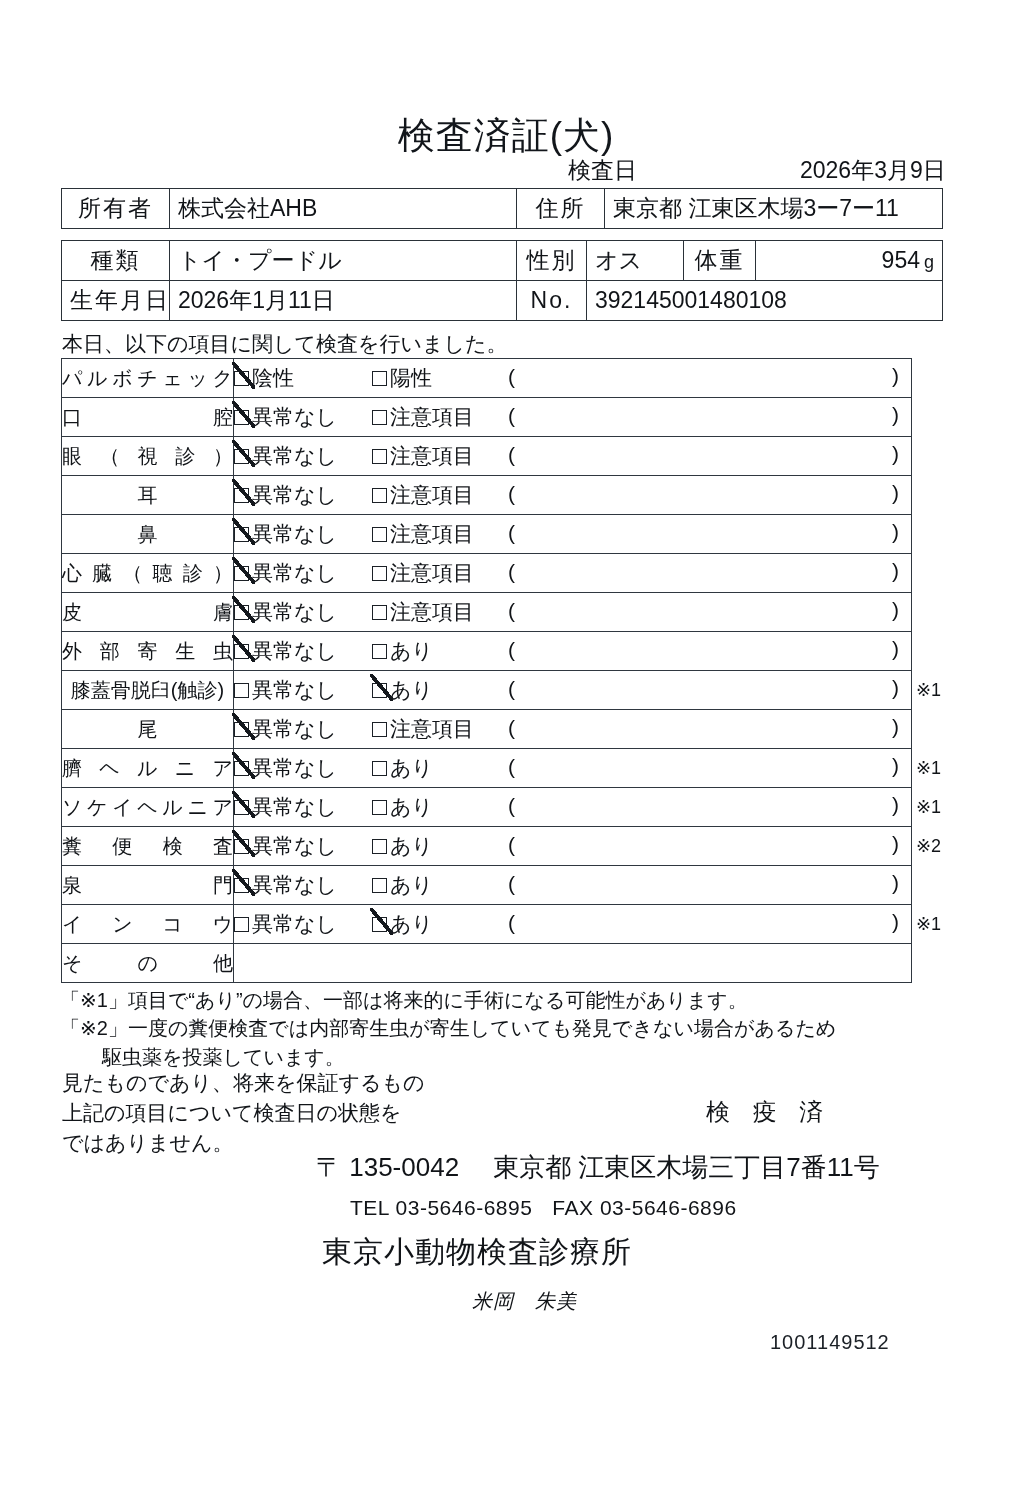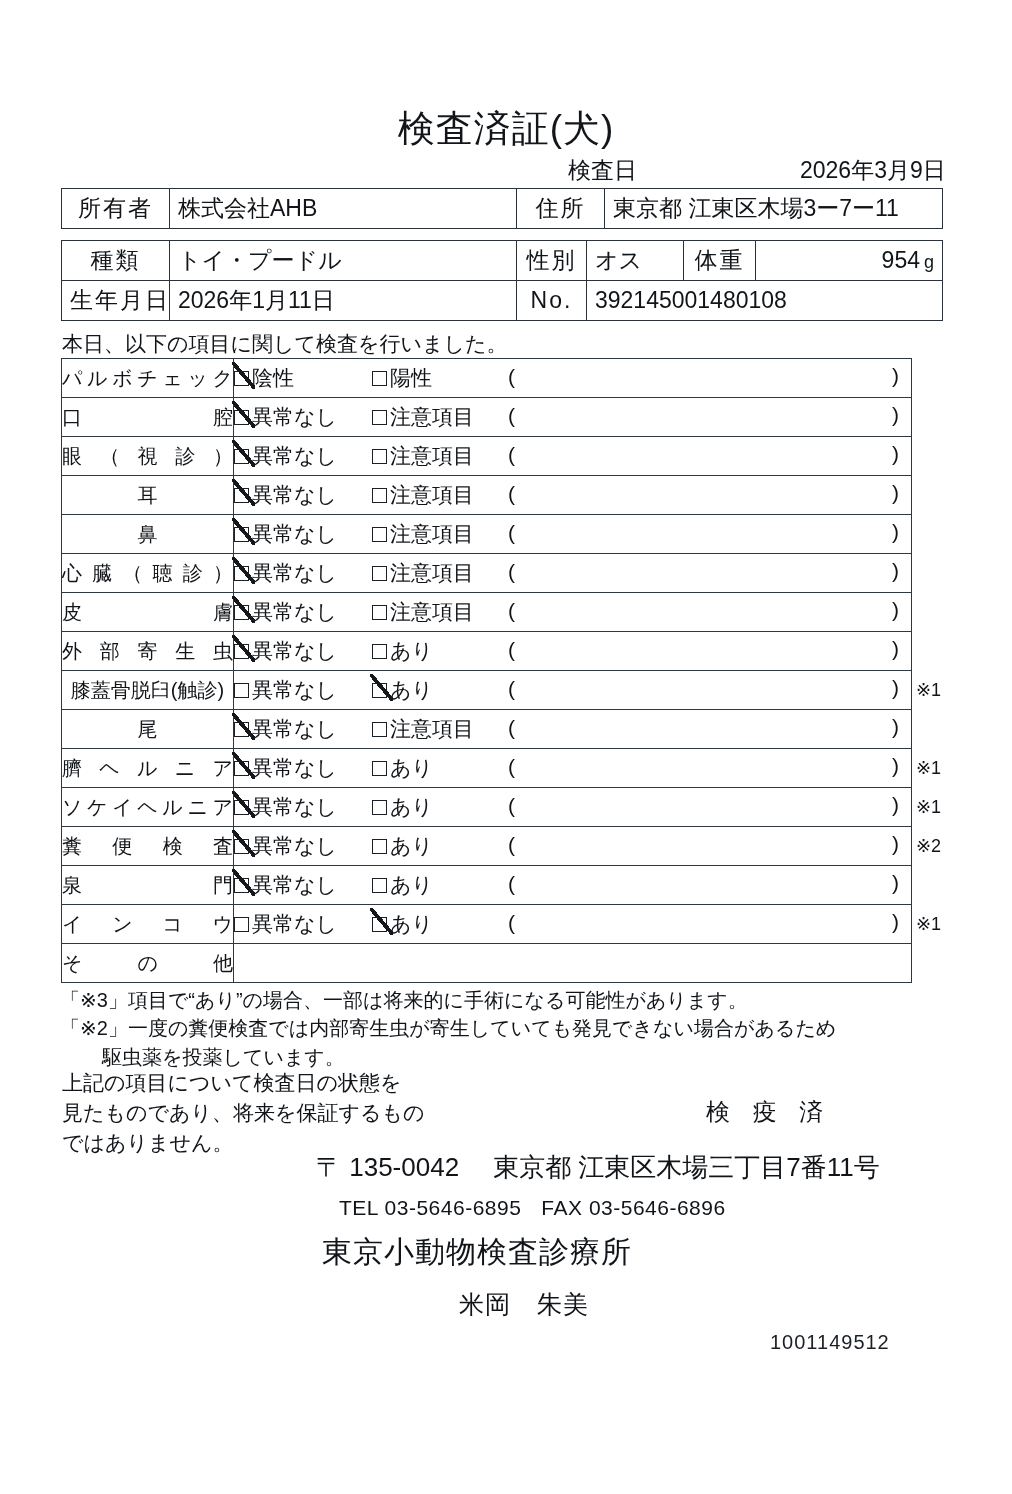--- a/index.html
+++ b/index.html
@@ -5,21 +5,21 @@
   * { box-sizing: border-box; }
   html, body { margin:0; padding:0; }
   body {
     width: 1012px; height: 1494px;
     background: #ffffff;
     font-family: "Liberation Sans", "DejaVu Sans", sans-serif;
     color: #111418;
     position: relative;
     overflow: hidden;
   }
-  .page { position: relative; width: 1012px; height: 1494px; padding: 8px; }
+  .page { position: relative; width: 1012px; height: 1494px; padding: 15px; }
 
   
   .doc-title {
     text-align: center;
     font-size: 37px;
     letter-spacing: 1px;
     margin: 0;
     padding-top: 96px;
     font-weight: 400;
     color: #12161b;
@@ -154,36 +154,37 @@
 
   
   .postal {
     position: absolute;
     top: 1150px; left: 316px;
     font-size: 26px;
   }
   .postal .zip { margin-right: 34px; }
   .telfax {
     position: absolute;
-    top: 1196px; left: 339px;
+    top: 1196px; left: 350px;
     font-size: 21px;
     letter-spacing: 0.5px;
   }
   .telfax .fax { margin-left: 20px; }
   .clinic-name {
     position: absolute;
     top: 1232px; left: 322px;
     font-size: 30px;
     letter-spacing: 1px;
   }
   .clinic-person {
     position: absolute;
-    top: 1288px; left: 459px;
-    font-size: 25px;
+    top: 1288px; left: 472px;
+    font-size: 20px;
     letter-spacing: 1px;
+    font-style: italic;
   }
   .ref-no {
     position: absolute;
     top: 1318px; left: 770px;
     font-size: 20px;
     letter-spacing: 1px;
     color: #1b2026;
     margin-top: 13px;
   }
 </style>
@@ -303,28 +304,28 @@
     </table>
   <div id="note-layer">
       <div class="note-col" style="top: 679px;">※1</div>
       <div class="note-col" style="top: 757px;">※1</div>
       <div class="note-col" style="top: 796px;">※1</div>
       <div class="note-col" style="top: 835px;">※2</div>
       <div class="note-col" style="top: 913px;">※1</div>
     </div>
 
   <div class="footnotes">
-    <div>「※3」項目で“あり”の場合、一部は将来的に手術になる可能性があります。</div>
+    <div>「※1」項目で“あり”の場合、一部は将来的に手術になる可能性があります。</div>
     <div>「※2」一度の糞便検査では内部寄生虫が寄生していても発見できない場合があるため</div>
     <span class="fn-indent">駆虫薬を投薬しています。</span>
   </div>
 
   <div class="disclaimer">
+    <div>見たものであり、将来を保証するもの</div>
     <div>上記の項目について検査日の状態を</div>
-    <div>見たものであり、将来を保証するもの</div>
     <div>ではありません。</div>
   </div>
 
   <div class="stamp">検 疫 済</div>
 
   <div class="postal">
     <span class="zip"><span>〒</span> <span>135-0042</span></span><span>東京都 江東区木場三丁目7番11号</span>
   </div>
   <div class="telfax">
     <span>TEL 03-5646-6895</span><span class="fax">FAX 03-5646-6896</span>

